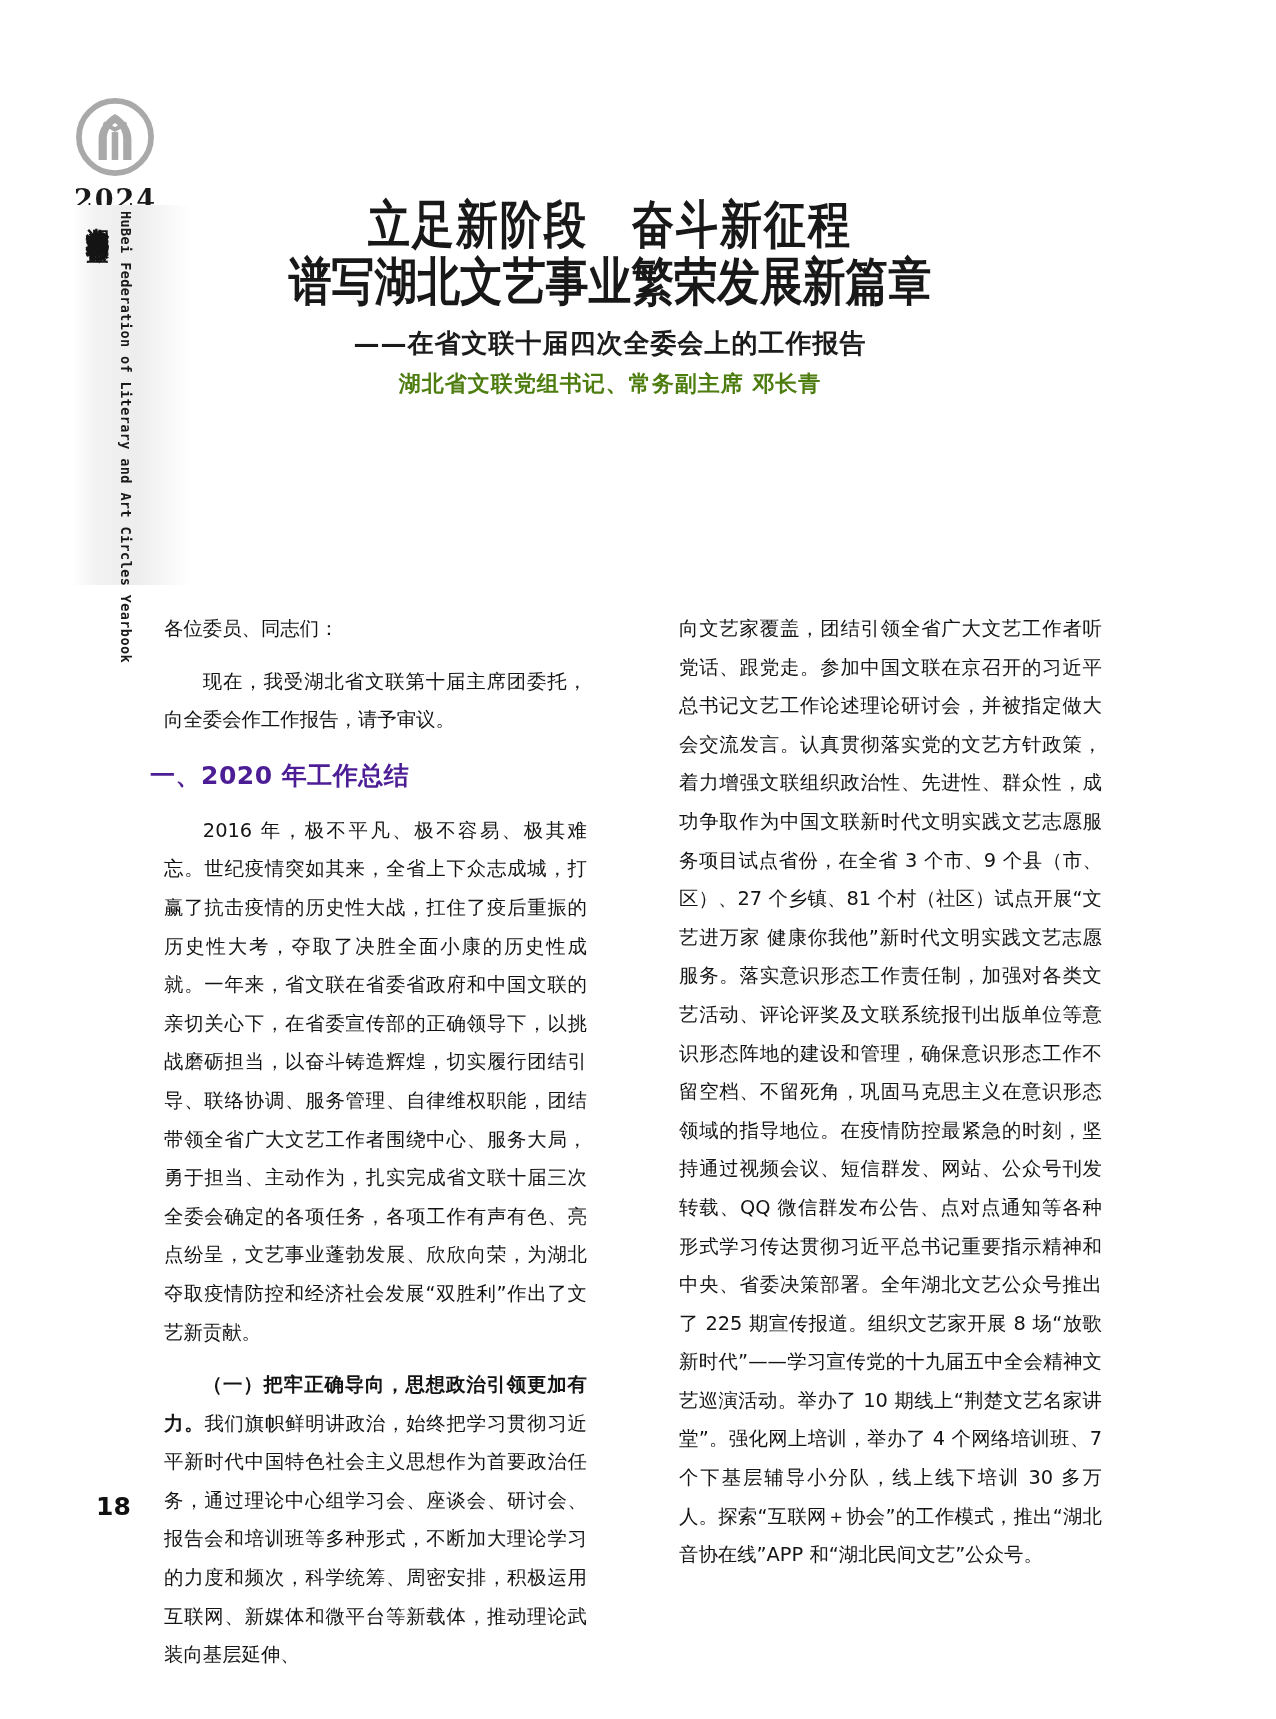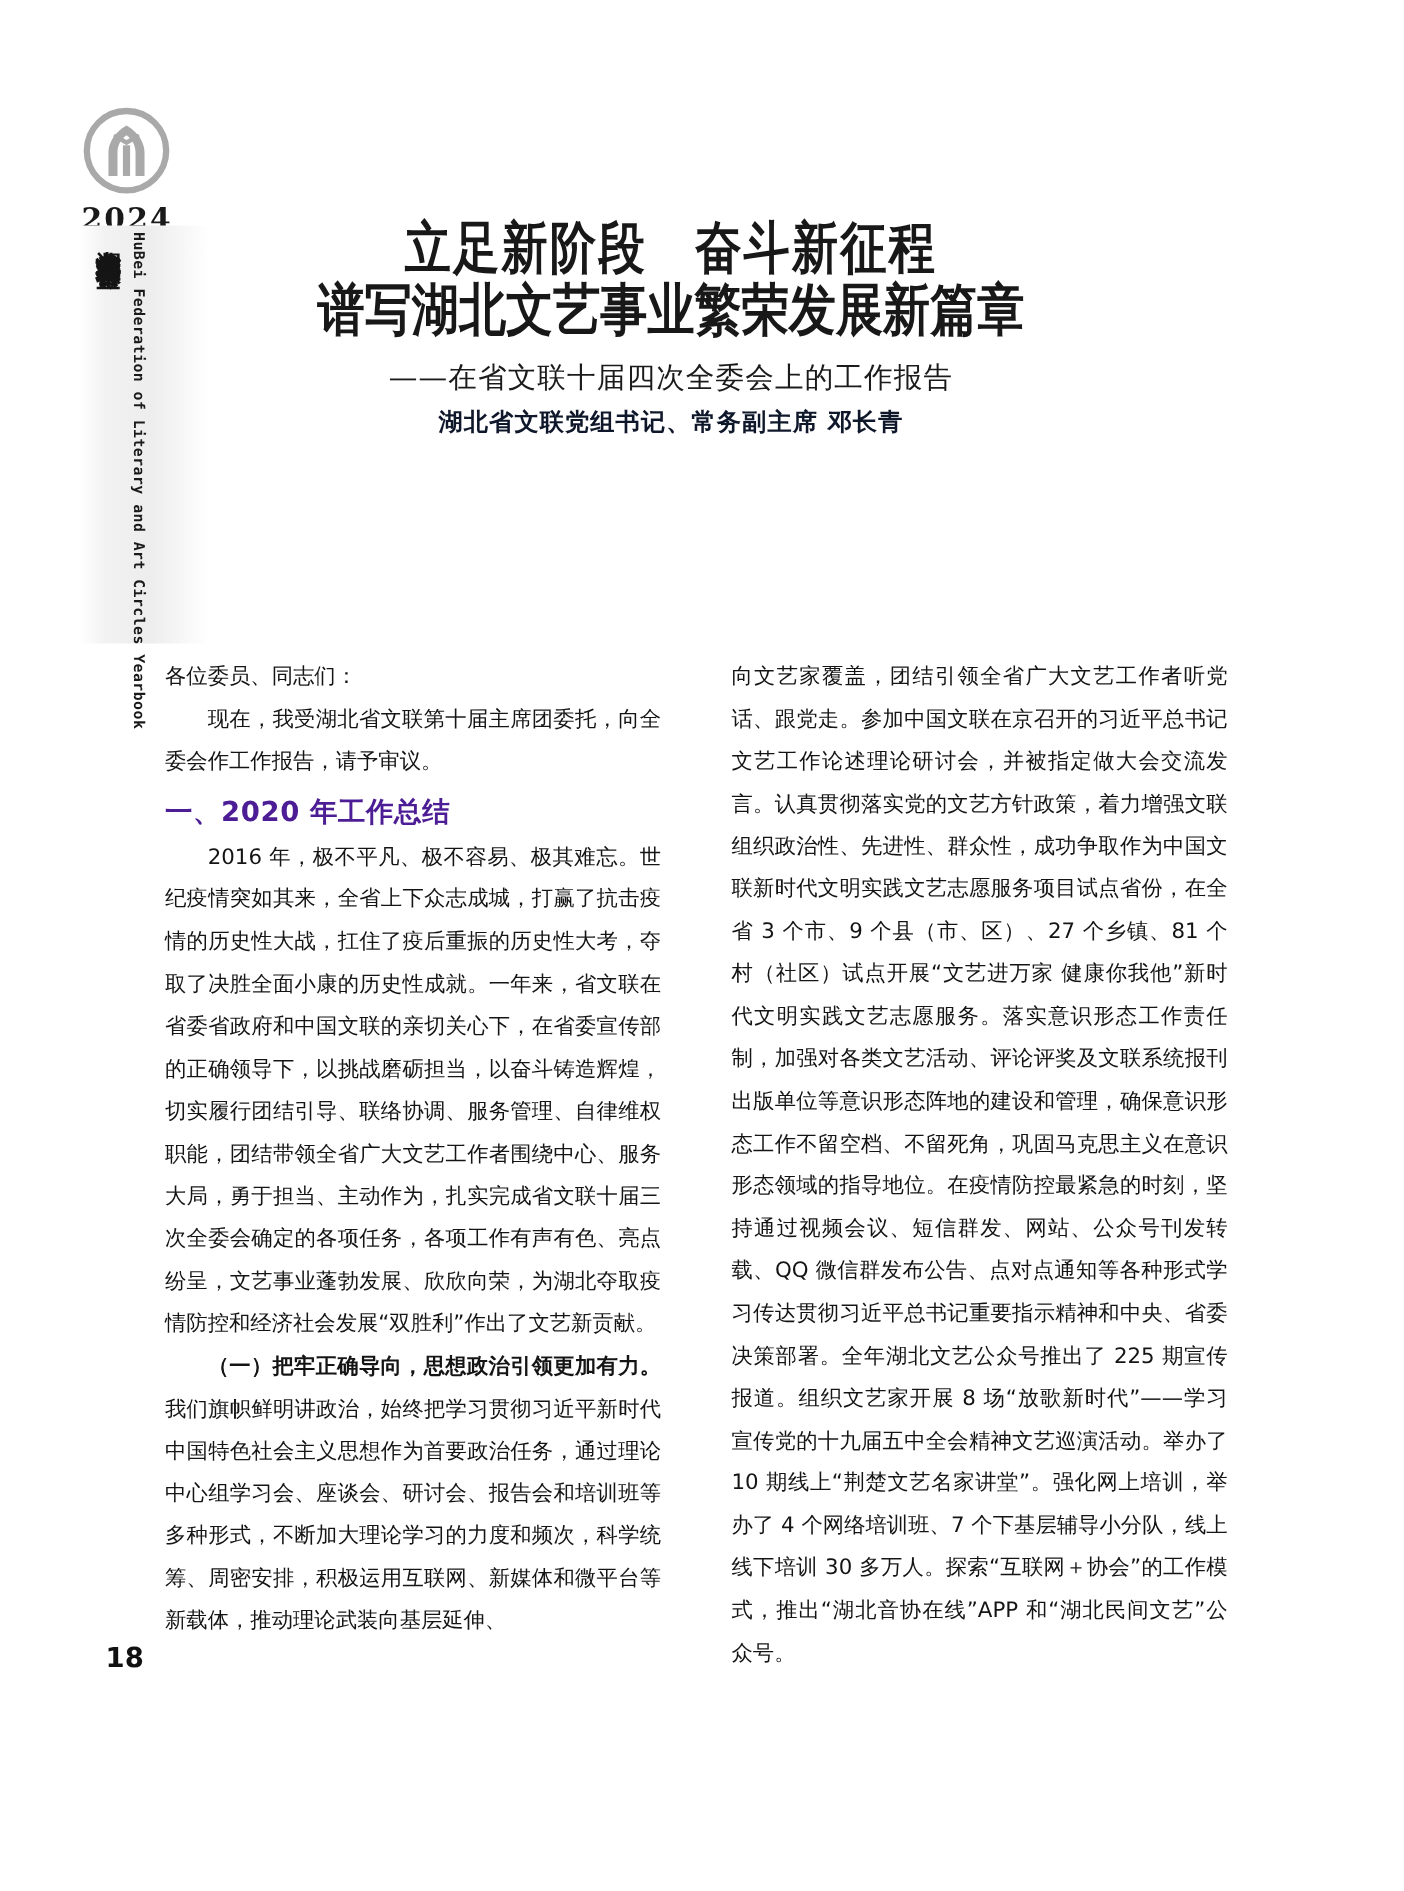--- a/index.html
+++ b/index.html
@@ -103,33 +103,33 @@
     font-size: 42px;
     letter-spacing: 0px;
     line-height: 1.12;
     transform: scaleY(1.22) scaleX(1.02);
     transform-origin: center top;
     margin-bottom: 22px;
   }
   .subtitle {
     margin-top: 26px;
     font-family: "DejaVu Serif", serif;
-    font-weight: 400;
+    font-weight: 700;
     font-size: 26px;
     letter-spacing: 1px;
     color: #1b1b1b;
     white-space: pre;
   }
   .byline {
     margin-top: 8px;
     font-family: "DejaVu Serif", serif;
     font-weight: 700;
     font-size: 22px;
     letter-spacing: 1px;
-    color: #0f172a;
+    color: #4d7c0f;
     white-space: pre;
   }
 
   
   .columns {
     position: absolute;
     left: 150px;
     top: 596px;
     width: 966px;
     height: 840px;
@@ -139,21 +139,21 @@
   .col {
     width: 451px;
     font-family: "DejaVu Sans", "Liberation Sans", sans-serif;
     font-size: 19.4px;
     line-height: 38.6px;
     color: #141414;
     text-align: justify;
     text-justify: inter-character;
   }
   .col p {
-    margin: 0;
+    margin: 14px;
     text-align: justify;
   }
   .salutation { text-indent: 0; }
   .indent { text-indent: 2em; }
 
   .section-heading {
     font-family: "DejaVu Sans", "Liberation Sans", sans-serif;
     font-weight: 700;
     font-size: 25px;
     line-height: 44px;

